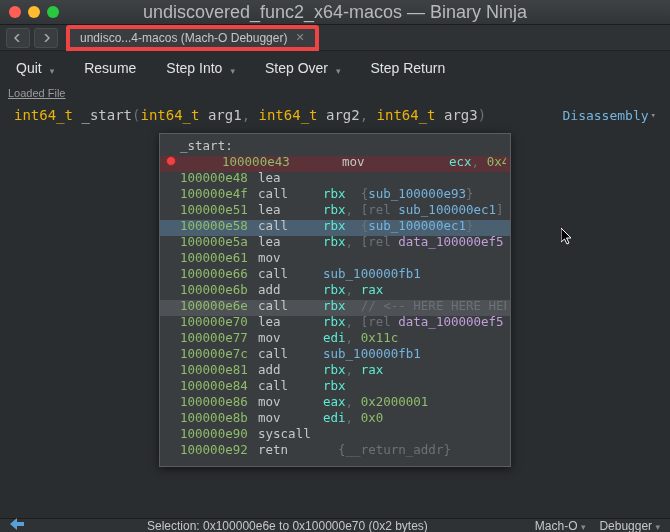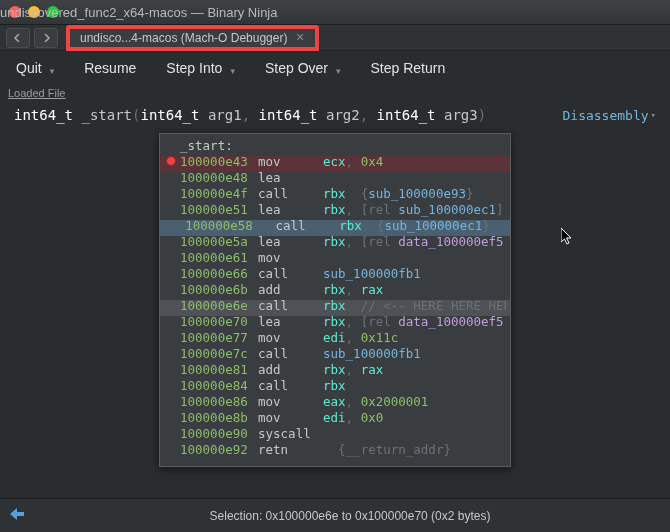--- a/index.html
+++ b/index.html
@@ -25,22 +25,23 @@
     gap: 7px;
     padding-left: 9px;
   }
   .tl { width: 12px; height: 12px; border-radius: 50%; }
   .tl-red { background: #ff5f57; }
   .tl-yellow { background: #febc2e; }
   .tl-green { background: #28c840; }
   .title-text {
     position: absolute;
     width: 100%;
+    text-align: center;
     color: #b7b9bb;
-    font-size: 13px;
+    font-size: 18px;
     pointer-events: none;
   }
   .navbar {
     height: 26px;
     background: #2f3235;
     display: flex;
     align-items: center;
     padding-left: 6px;
     gap: 4px;
     border-bottom: 1px solid #222;
@@ -85,21 +86,21 @@
     text-decoration: underline;
   }
   .sigbar {
     display: flex;
     align-items: center;
     padding: 4px 14px 8px 14px;
     font-family: "Menlo", "Consolas", monospace;
     font-size: 14px;
   }
   .sig-left { flex: 1; }
-  .k-type { color: #ffffff; }
+  .k-type { color: #eab308; }
   .k-func { color: #c5c8c6; }
   .k-arg { color: #c5c8c6; }
   .k-punct { color: #6b7176; }
   .viewsel {
     color: #75b4de;
     font-size: 13px;
     display: flex;
     align-items: center;
     gap: 2px;
   }
@@ -130,27 +131,27 @@
   .addr { color: #8fbd6a; width: 78px; flex-shrink: 0; }
   .mnem { color: #c5c8c6; width: 65px; flex-shrink: 0; }
   .ops { color: #c5c8c6; flex: 1; overflow: hidden; }
   .reg { color: #5eead4; }
   .imm { color: #8fbd6a; }
   .ref { color: #75b4de; }
   .dat { color: #c29fdc; }
   .brace { color: #6b7176; }
   .comment { color: #6b7176; }
   .lbl { color: #c5c8c6; }
-  .row-bp { background: #5a3238; }
-  .row-ip { background: #4a6070; text-align: center; }
+  .row-bp { background: #5a3238; gap: 42px; }
+  .row-ip { background: #4a6070; }
   .row-sel { background: #4e5155; }
   .statusbar {
     position: absolute;
     bottom: 0; left: 0; right: 0;
-    height: 34px;
+    height: 14px;
     background: #2f3235;
     border-top: 1px solid #1a1c1e;
     display: flex;
     align-items: center;
     padding: 0 10px;
     font-size: 12px;
     color: #c5c8c6;
   }
   .sb-left { width: 30px; color: #75b4de; }
   .sb-center { flex: 1; text-align: center; }
@@ -249,17 +250,21 @@
     </div>
 </div>
 
 <div class="statusbar">
   <div class="sb-left">
     <svg width="14" height="12" viewBox="0 0 14 12">
         <path d="M0 6 L7 0 L7 4 L14 4 L14 8 L7 8 L7 12 Z" fill="#5aa0d8"></path>
       </svg>
   </div>
   <div class="sb-center">Selection: 0x100000e6e to 0x100000e70 (0x2 bytes)</div>
+  <div class="sb-right">
+    <span><span>Mach-O</span> <span class="chev">▾</span></span>
+    <span><span>Debugger</span> <span class="chev">▾</span></span>
+  </div>
 </div>
 
 <svg class="cursor-arrow" width="16" height="20" viewBox="0 0 16 20">
   <path d="M0 0 L0 14 L3.5 11 L6 16 L8 15 L5.5 10 L10 10 Z" fill="#000" stroke="#fff" stroke-width="1"></path>
 </svg>
 
 </body></html>

